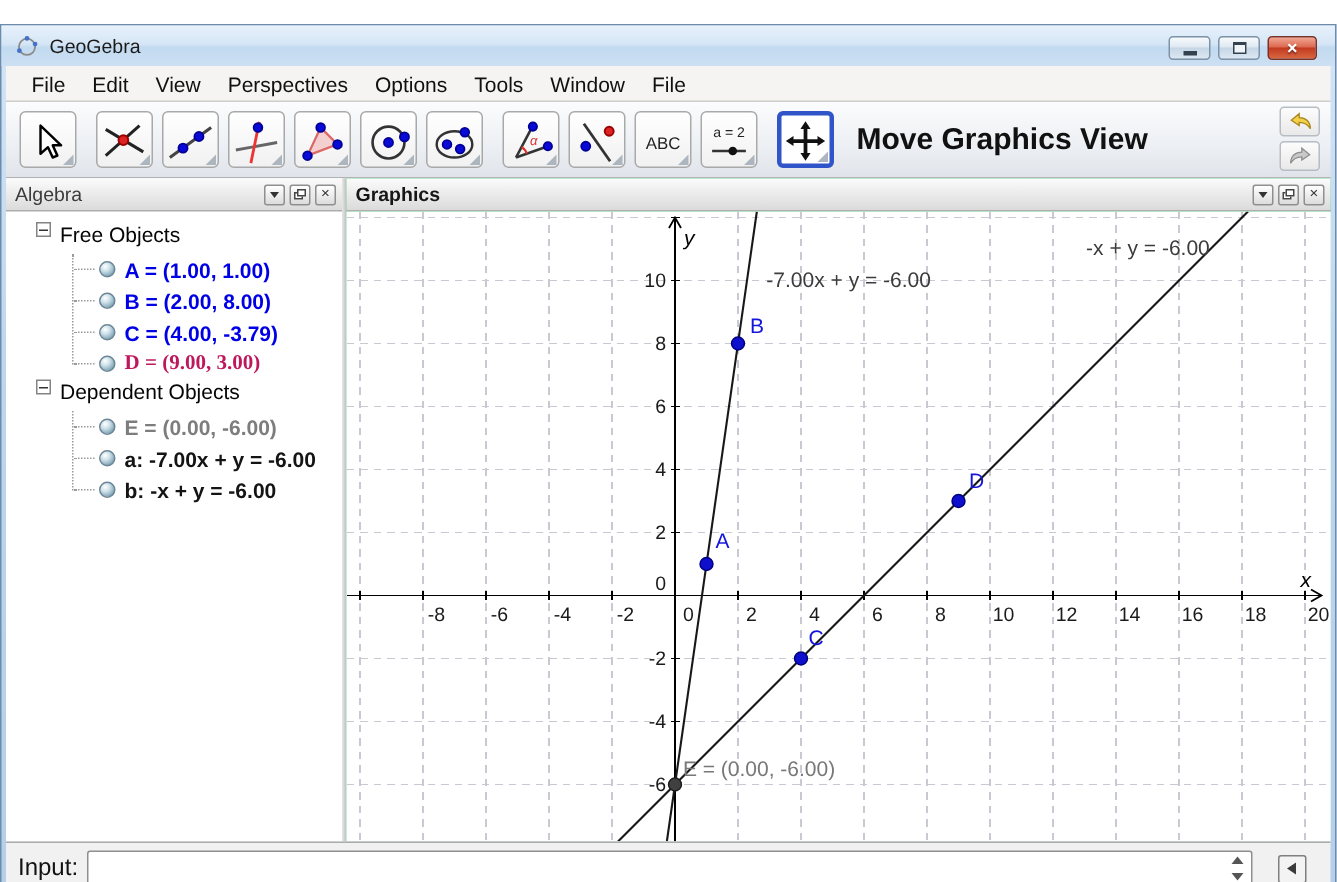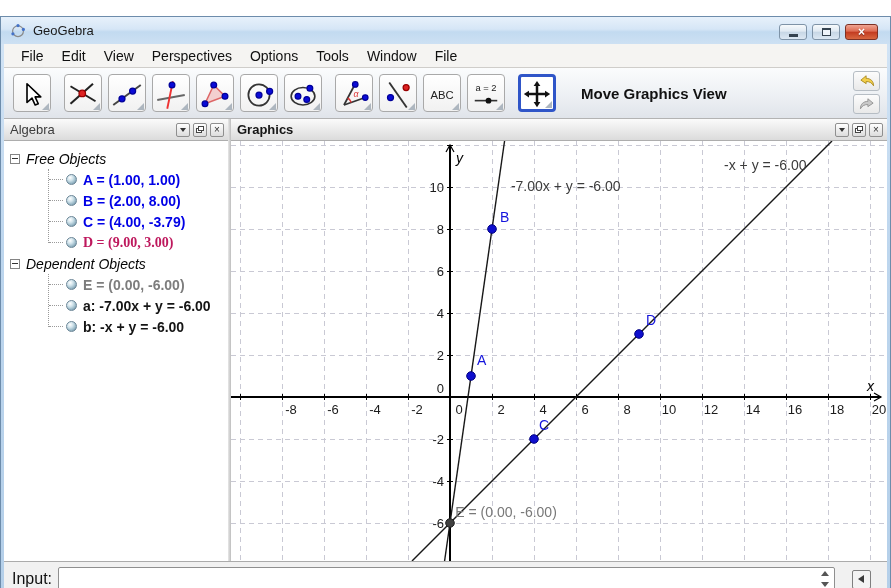--- a/index.html
+++ b/index.html
@@ -39,21 +39,21 @@
     border:1px solid #a9a9a9; border-radius:4px;
     background:linear-gradient(180deg,#ffffff,#f1f1f1); cursor:default; padding:0; }
   .tool-btn.grp { margin-left:13px; }
   .tool-btn.first { margin-left:9px; }
   .tool-btn svg { width:30px; height:30px; display:block; margin:3px auto 0; }
   .tool-btn.selected { border:3px solid #2f55c8; background:#ffffff; }
   .tool-btn.selected svg { margin-top:1px; }
   .dd { position:absolute; right:1px; bottom:1px; width:0; height:0;
     border-style:solid; border-width:0 0 7px 7px;
     border-color:transparent transparent #adb6bf transparent; }
-  .tool-label { margin-left:25px; font-size:15px; font-weight:bold; color:#111; }
+  .tool-label { margin-left:15px; font-size:20px; font-weight:bold; color:#111; }
   .undo-redo { position:absolute; right:7px; top:3px; display:flex; flex-direction:column; gap:3px; }
   .ur-btn { width:27px; height:20px; border:1px solid #b6bdc4; border-radius:3px;
     background:linear-gradient(180deg,#fcfcfc,#e9e9e9); display:flex; align-items:center; justify-content:center; }
   .ur-btn svg { width:18px; height:14px; }
 
   
   .main { position:absolute; top:103px; left:4px; right:4px; bottom:43px; background:#fff; }
   .algebra { position:absolute; top:0; left:0; width:224px; bottom:0; background:#fff; }
   .divider { position:absolute; top:0; left:224px; width:3px; bottom:0;
     background:linear-gradient(90deg,#e8e8e8,#bdbdbd); cursor:col-resize; }
@@ -69,21 +69,21 @@
     background:linear-gradient(180deg,#ffffff,#dcdcdc);
     display:flex; align-items:center; justify-content:center; font-size:10px; color:#333; }
   .g-down { width:0; height:0; border-left:3px solid transparent; border-right:3px solid transparent; border-top:4px solid #333; }
   .g-undock { position:relative; width:8px; height:7px; }
   .g-undock i { position:absolute; left:0; bottom:0; width:6px; height:5px; border:1px solid #444; background:#fff; }
   .g-undock i+i { left:2px; bottom:2px; }
   .g-close { font-size:10px; line-height:8px; color:#333; }
 
   
   .alg-body { padding-top:7px; }
-  .alg-group-label { display:flex; align-items:center; height:21px; padding-left:6px;font-style:italic; }
+  .alg-group-label { display:flex; height:21px; padding-left:20px; }
   .collapse-box { width:10px; height:10px; border:1px solid #848484; background:#fff;
     display:flex; align-items:center; justify-content:center; margin-right:6px; flex:none; }
   .collapse-box i { display:block; width:6px; height:1px; background:#333; }
   .alg-group-name { font-size:14px; color:#050505; }
   .alg-items { position:relative;margin-left:29px; }
   .alg-items::before { content:''; position:absolute; left:15px; top:0; bottom:10px; border-left:1px dotted #9a9a9a; }
   .alg-item { position:relative; display:flex; align-items:center; height:21px; padding-left:33px; }
   .alg-item::before { content:''; position:absolute; left:16px; top:10px; width:14px; border-top:1px dotted #9a9a9a; }
   .marble { width:11px; height:11px; border-radius:50%; margin-right:6px; flex:none;
     background:radial-gradient(circle at 35% 30%, #ffffff 0%, #cfe2ea 35%, #8fb0c0 70%, #5f7d8e 100%);

